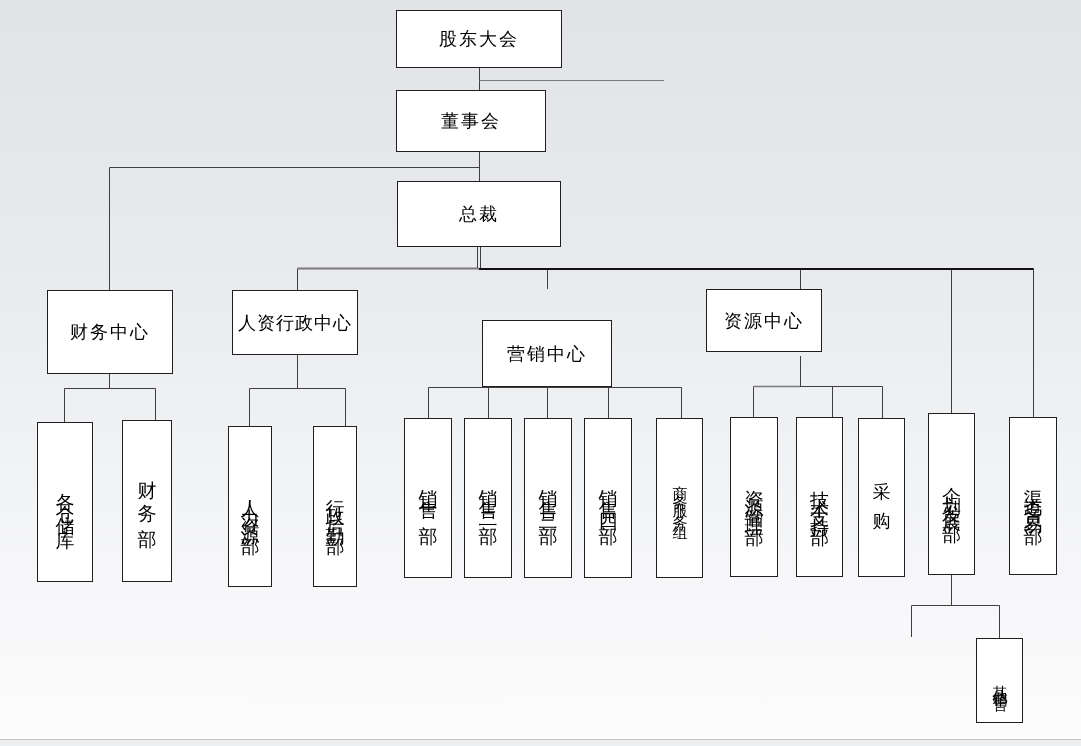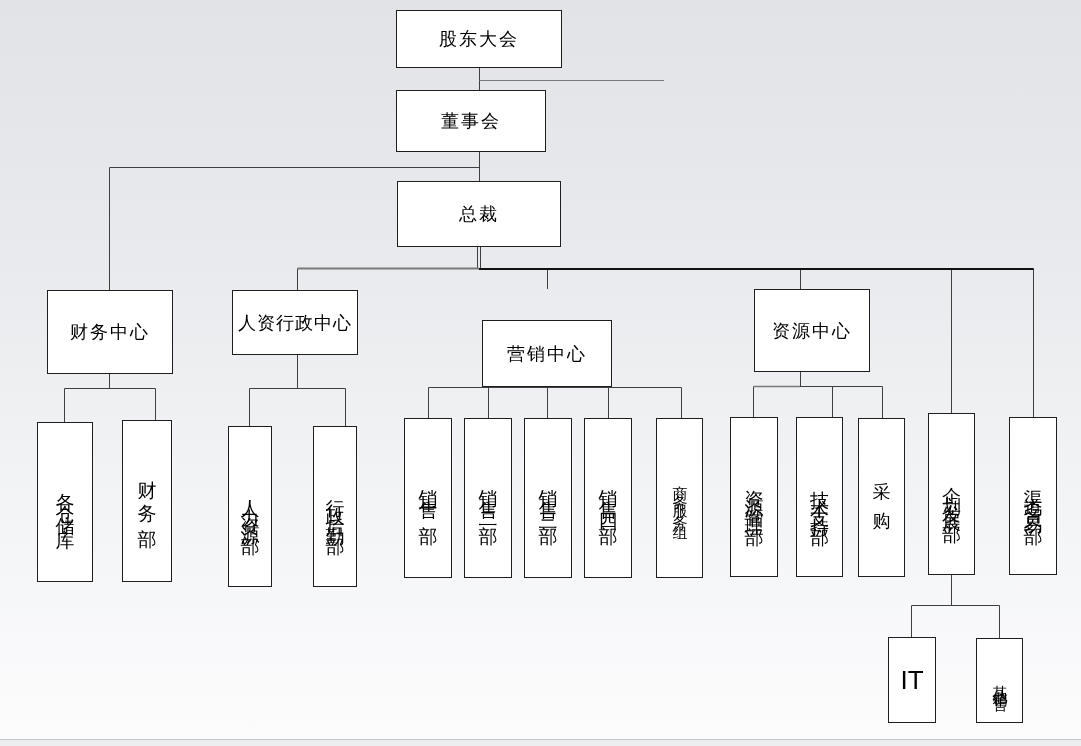--- a/index.html
+++ b/index.html
@@ -85,21 +85,21 @@
   <div class="node h" style="left:396px; top:90px; width:150px; height:62px;">董事会</div>
 
   <div class="node h" style="left:397px; top:181px; width:164px; height:66px;">总裁</div>
 
   <div class="node h" style="left:47px; top:290px; width:126px; height:84px;">财务中心</div>
 
   <div class="node h" style="left:220px; top:290px; width:126px; height:65px; letter-spacing:1px;margin-left:12px;">人资行政中心</div>
 
   <div class="node h" style="left:482px; top:289px; width:130px; height:67px;margin-top:31px;">营销中心</div>
 
-  <div class="node h" style="left:754px; top:289px; width:116px; height:83px;">资源中心</div>
+  <div class="node h" style="left:706px; top:289px; width:116px; height:63px;">资源中心</div>
 
   <div class="node vt" style="left:37px; top:422px; width:56px; height:160px; font-size:19px; letter-spacing:12px;">各仓储库</div>
 
   <div class="node vt" style="left:122px; top:420px; width:50px; height:162px; font-size:19px; letter-spacing:24px;">财务部</div>
 
   <div class="node vt" style="left:228px; top:426px; width:44px; height:161px; font-size:19px; letter-spacing:9px;">人力资源部</div>
 
   <div class="node vt" style="left:313px; top:426px; width:44px; height:161px; font-size:19px; letter-spacing:9px;">行政后勤部</div>
 
   <div class="node vt" style="left:404px; top:418px; width:48px; height:160px; font-size:19px; letter-spacing:12px;">销售一部</div>
@@ -115,19 +115,18 @@
   <div class="node vt" style="left:730px; top:417px; width:48px; height:160px; font-size:19px; letter-spacing:9px;">资源管理部</div>
 
   <div class="node vt" style="left:796px; top:417px; width:47px; height:160px; font-size:19px; letter-spacing:9px;">技术支持部</div>
 
   <div class="node vt" style="left:858px; top:418px; width:47px; height:159px; font-size:18px; letter-spacing:30px;">采购</div>
 
   <div class="node vt" style="left:928px; top:413px; width:47px; height:162px; font-size:19px; letter-spacing:9px;">企划发展部</div>
 
   <div class="node vt" style="left:1009px; top:417px; width:48px; height:158px; font-size:19px; letter-spacing:9px;">渠道贸易部</div>
 
-  <div class="node h" style="left:888px; top:637px; width:48px; height:86px; font-size:26px; letter-spacing:0;">IT</div>
 
   <div class="node vt" style="left:976px; top:638px; width:47px; height:85px; font-size:15px; letter-spacing:4px;">其他销售</div>
 
 </div>
 
 <div class="footer-strip"></div>
 
 </body></html>

